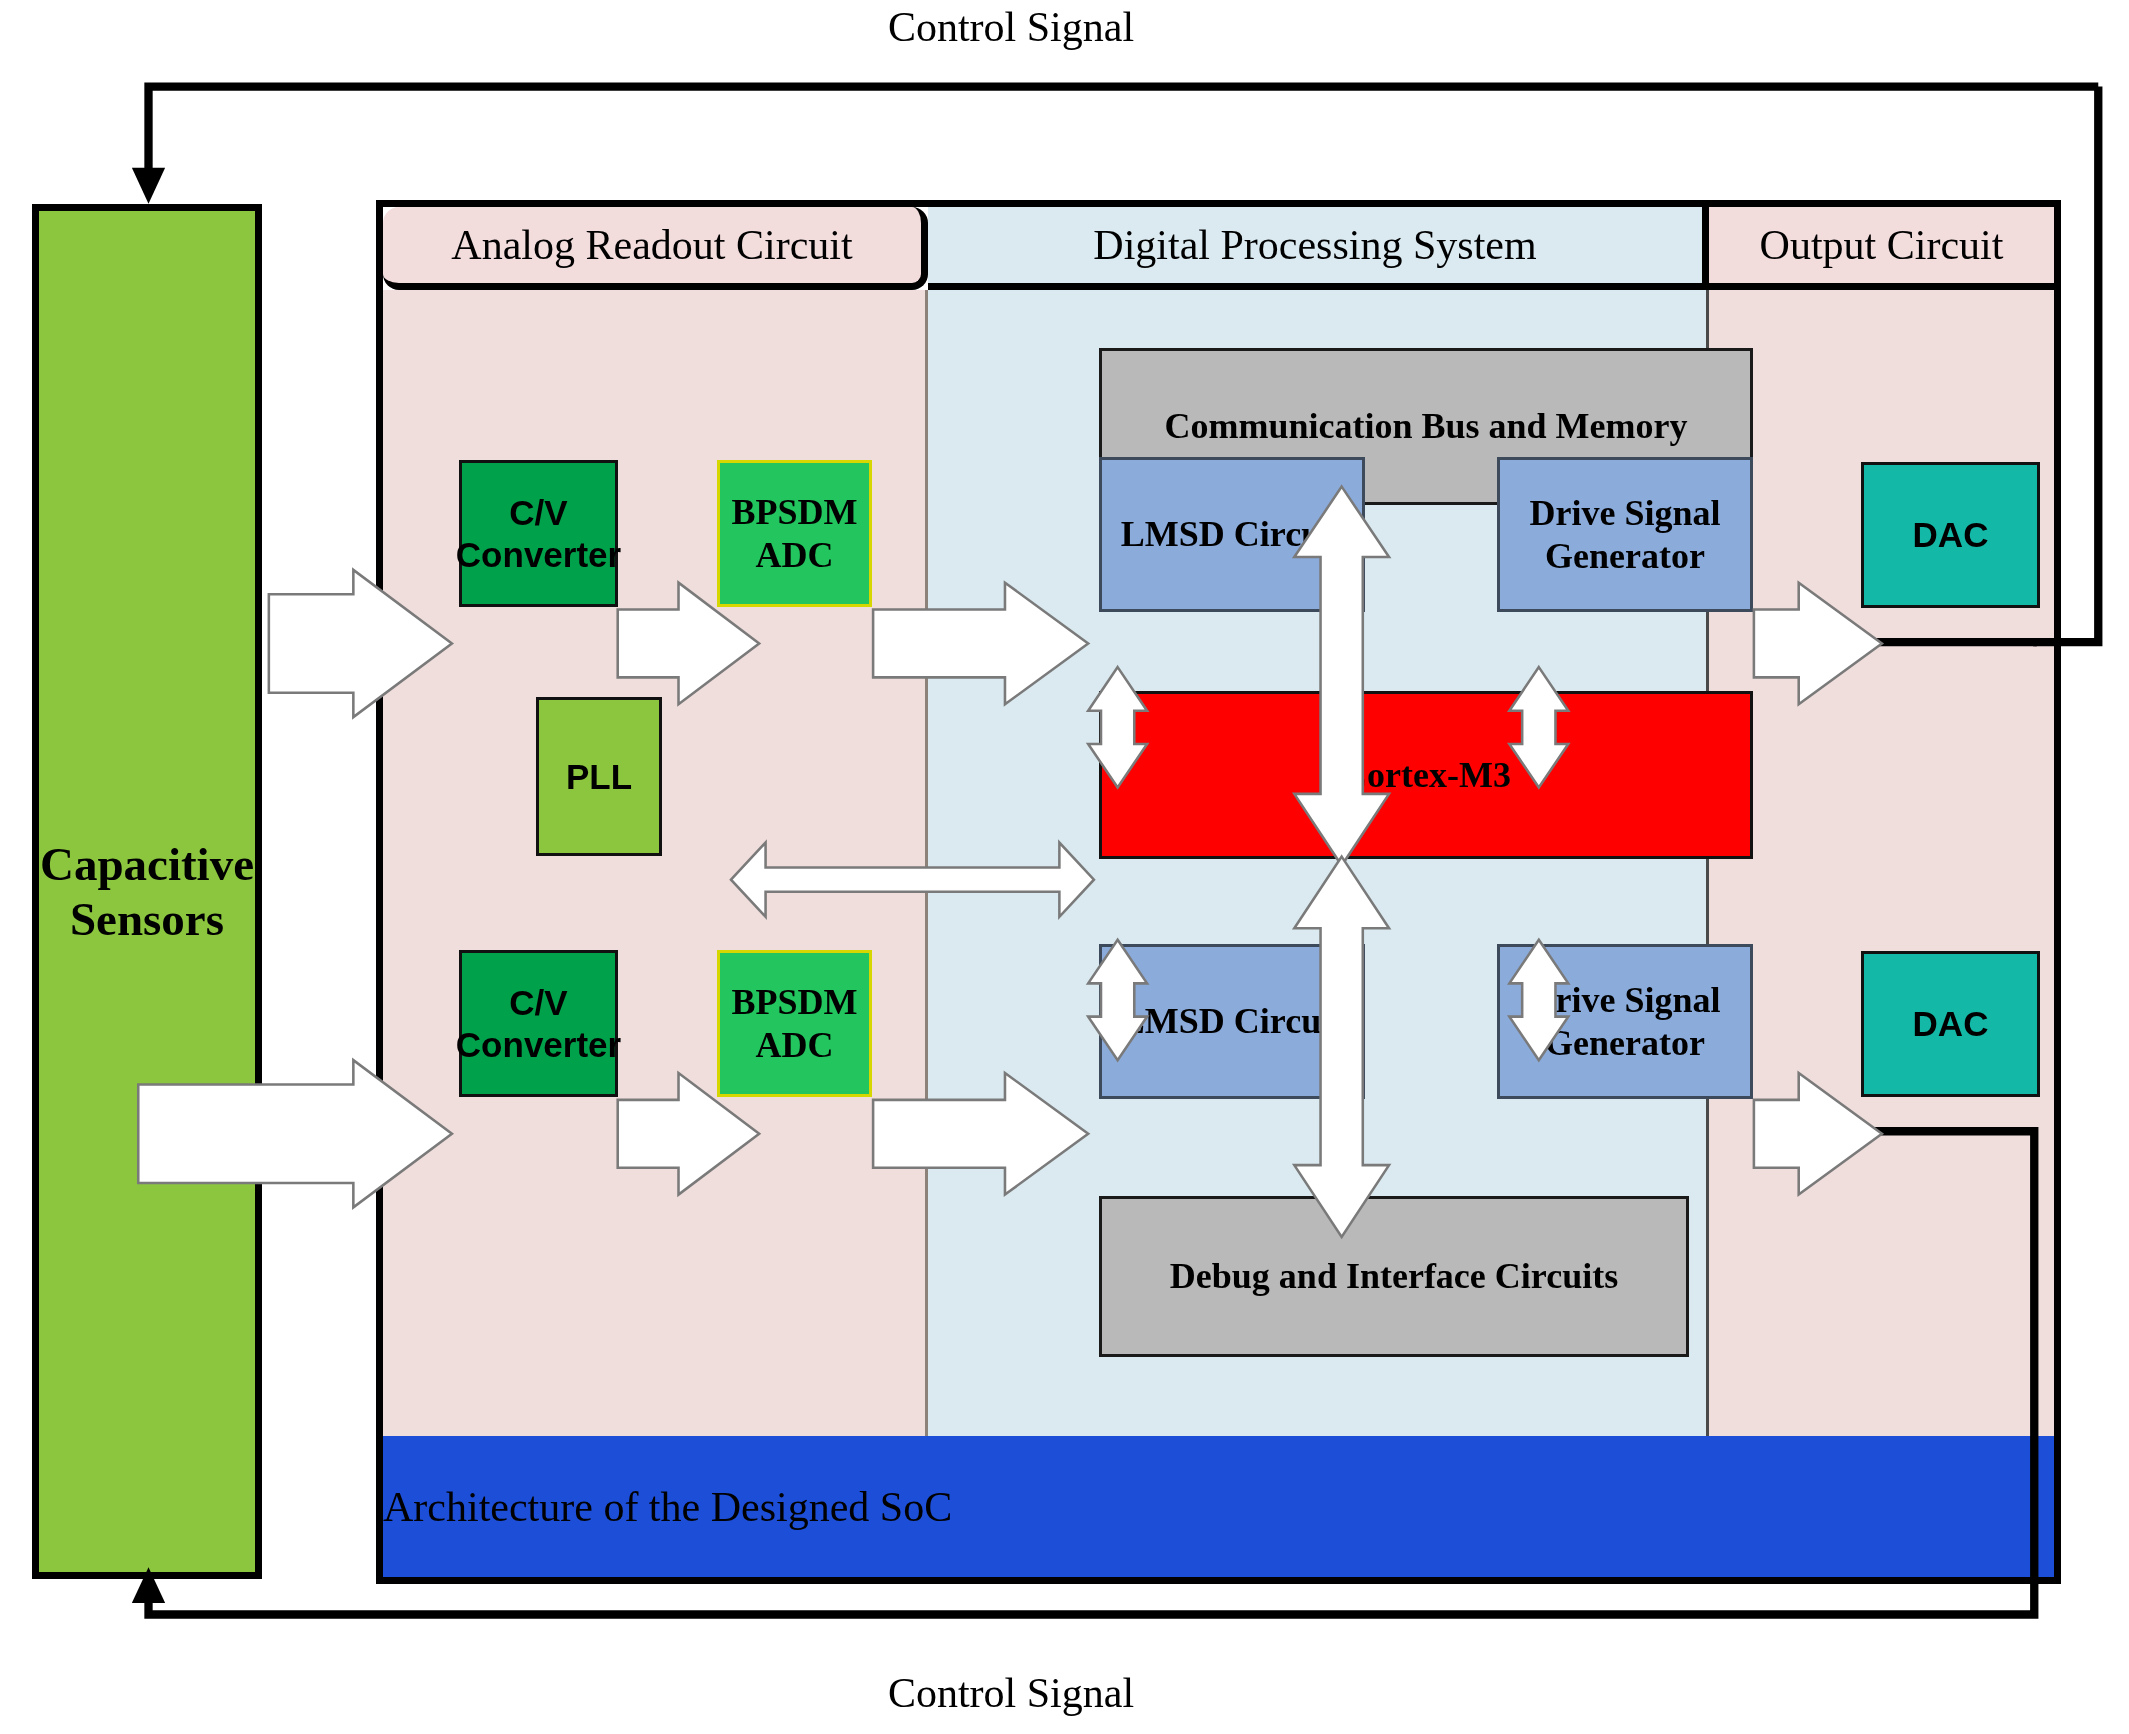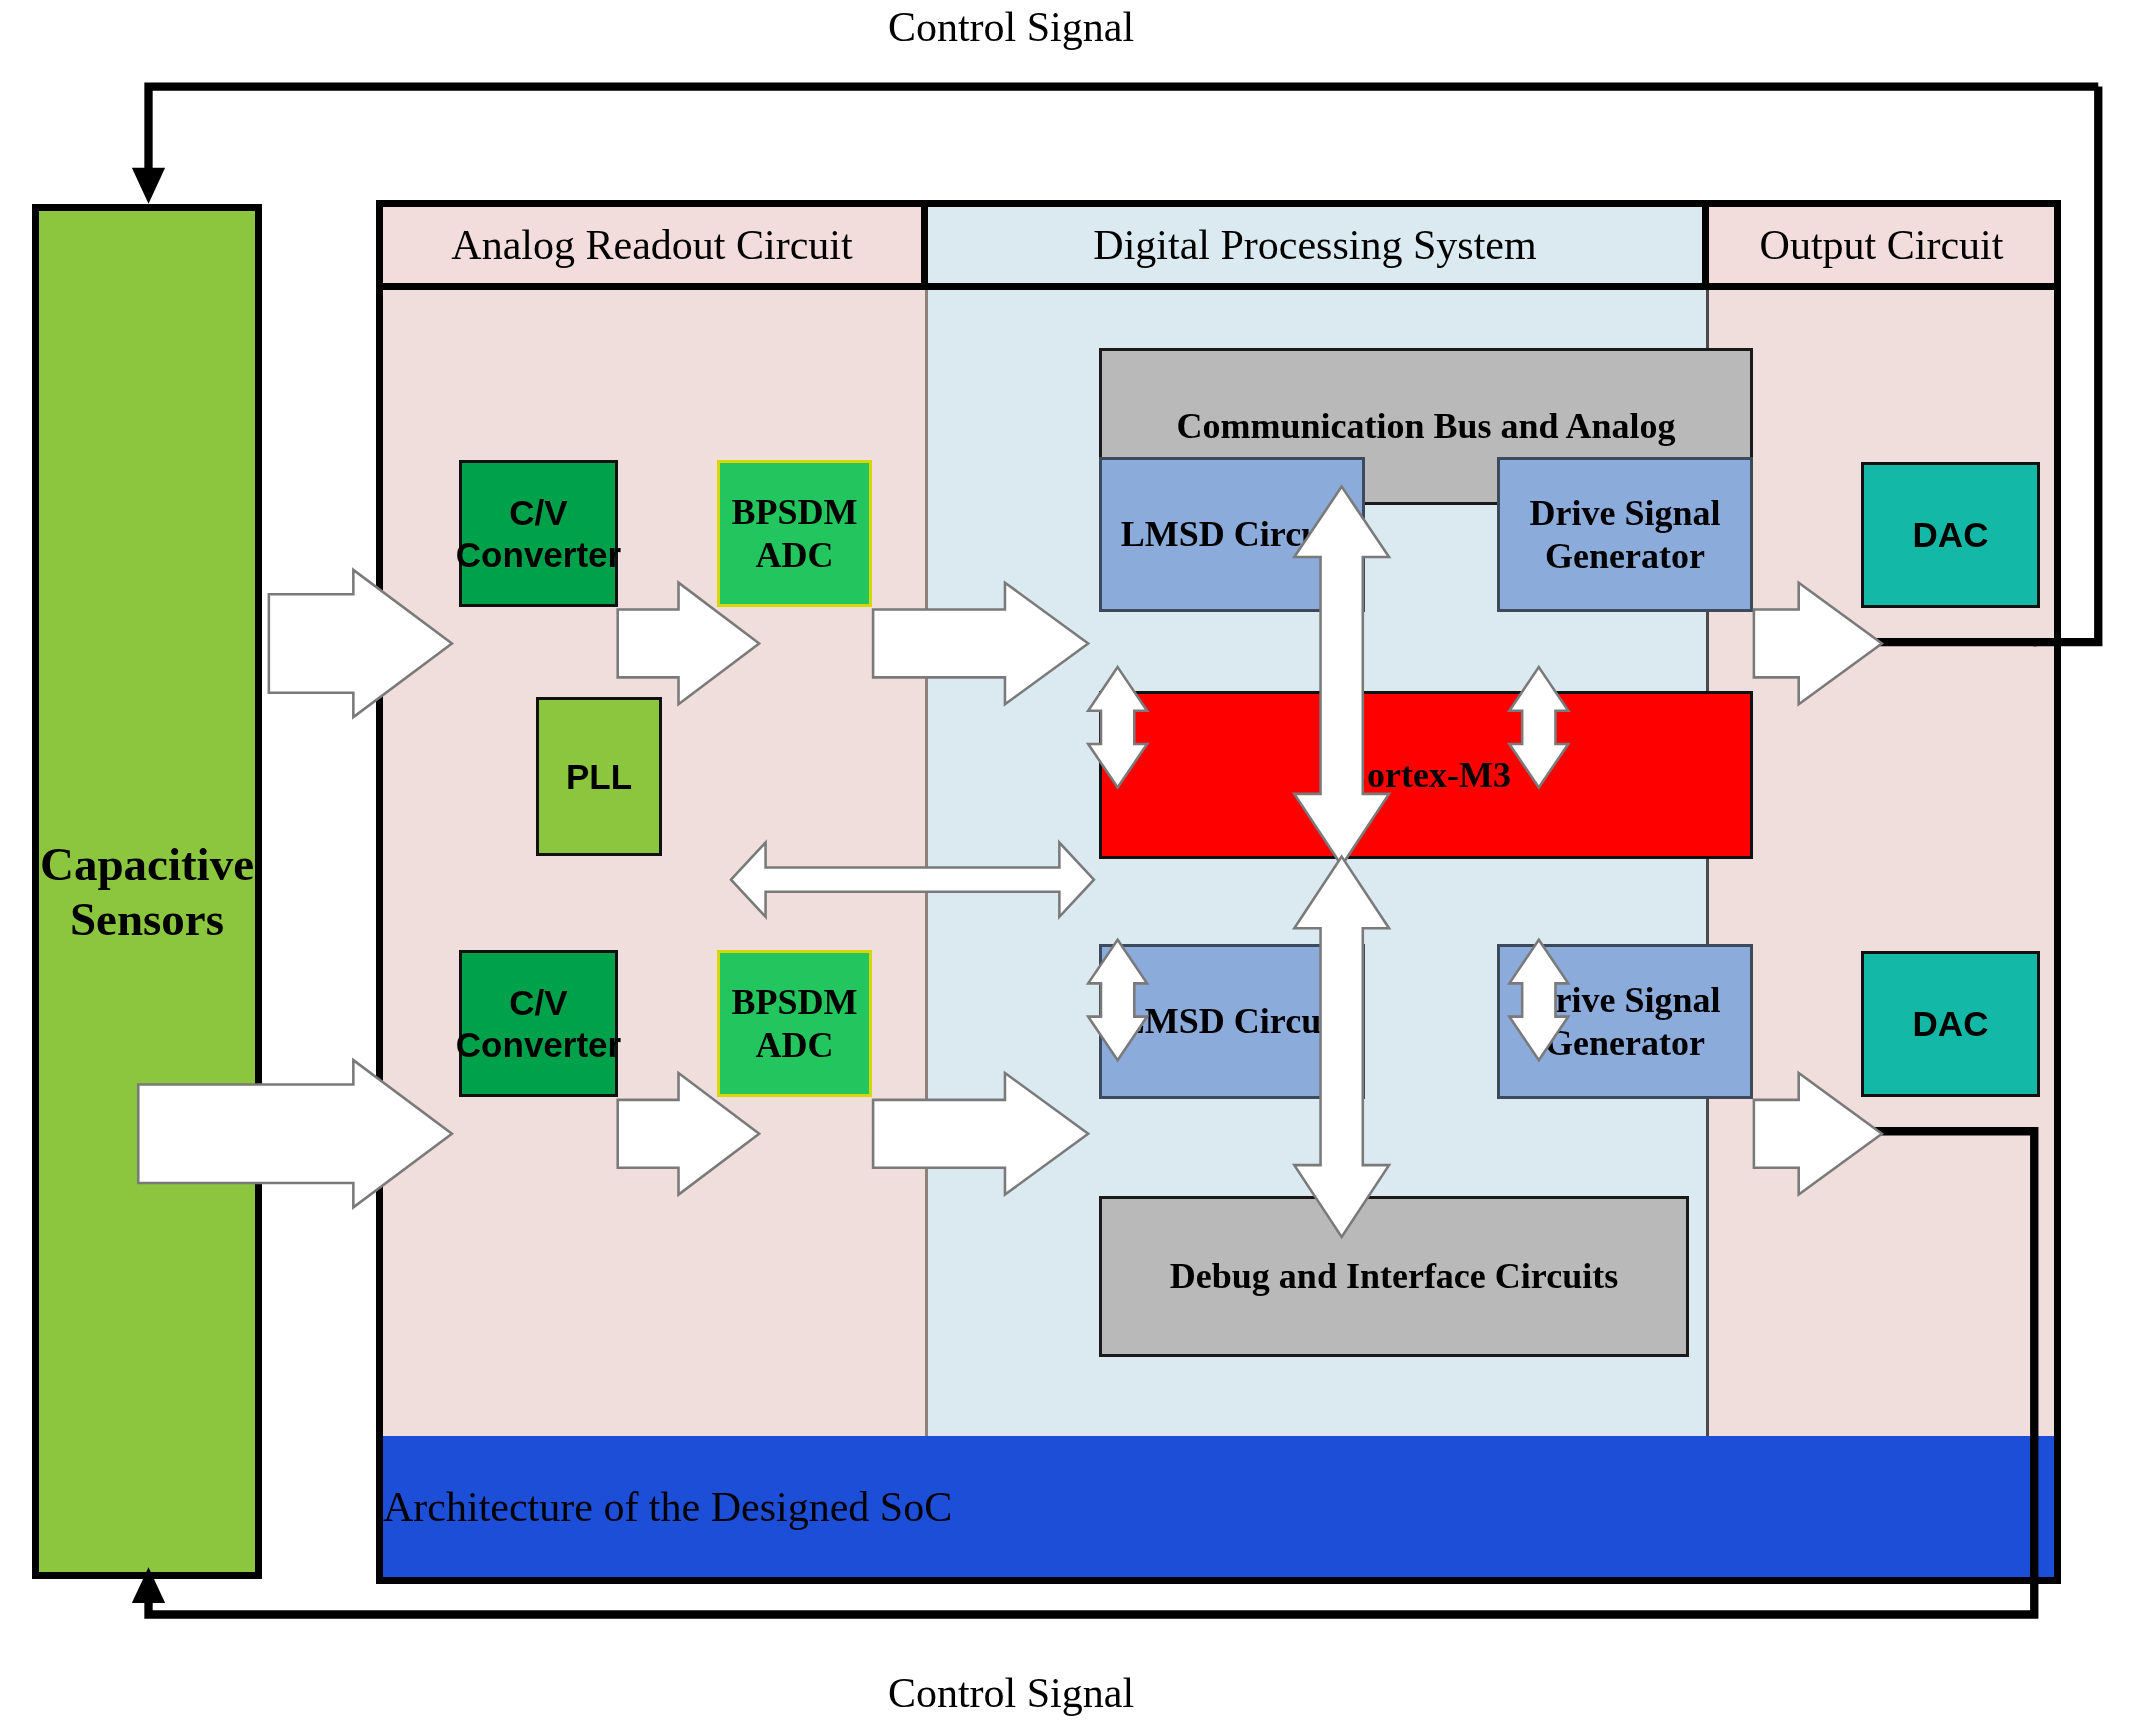--- a/index.html
+++ b/index.html
@@ -34,21 +34,21 @@
     border:7.7px solid #000;box-sizing:border-box;background:#fff;
   }
 
   
   #hdr{position:absolute;left:0;top:0;right:0;height:83px;display:flex;}
   #hdr .cell{
     display:flex;align-items:center;justify-content:center;
     border-bottom:7px solid #000;box-sizing:border-box;
     font-size:42px;white-space:nowrap;
   }
-  #hdr .analog{width:545px;background:#F2DCDC;border-right:7px solid #000;}
+  #hdr .analog{width:545px;background:#F2DCDC;border-right:7px solid #000;border-radius:16px;}
   #hdr .digital{width:781px;background:#DAEAF0;border-right:7px solid #000;}
   #hdr .output{flex:1;background:#F2DCDC;}
 
   
   #body{position:absolute;left:0;top:83px;right:0;bottom:141px;display:flex;}
   #pane-analog{width:545px;background:#F0DEDC;border-right:3.2px solid #8c8279;box-sizing:border-box;}
   #pane-digital{width:781px;background:#DAEAF0;border-right:3.2px solid #4a4a4a;box-sizing:border-box;}
   #pane-output{flex:1;background:#F0DEDC;}
 
   
@@ -99,21 +99,21 @@
       <div id="pane-analog"></div>
       <div id="pane-digital"></div>
       <div id="pane-output"></div>
     </div>
 
     <div id="footer">
       <span class="lbl-serif">Architecture of the Designed SoC</span>
     </div>
 
     <div class="blk gray lbl-serif-b" style="left:716px;top:141px;width:654px;height:157px;">
-      <span>Communication Bus and Analog</span>
+      <span>Communication Bus and Memory</span>
     </div>
 
     <div class="blk green lbl-sans-b" style="left:76px;top:253px;width:159px;height:147px;">
       <span>
         <span>C/V</span><br>
         <span>Converter</span>
       </span>
     </div>
 
     <div class="blk yellow lbl-serif-b" style="left:334px;top:253px;width:155px;height:147px;">

